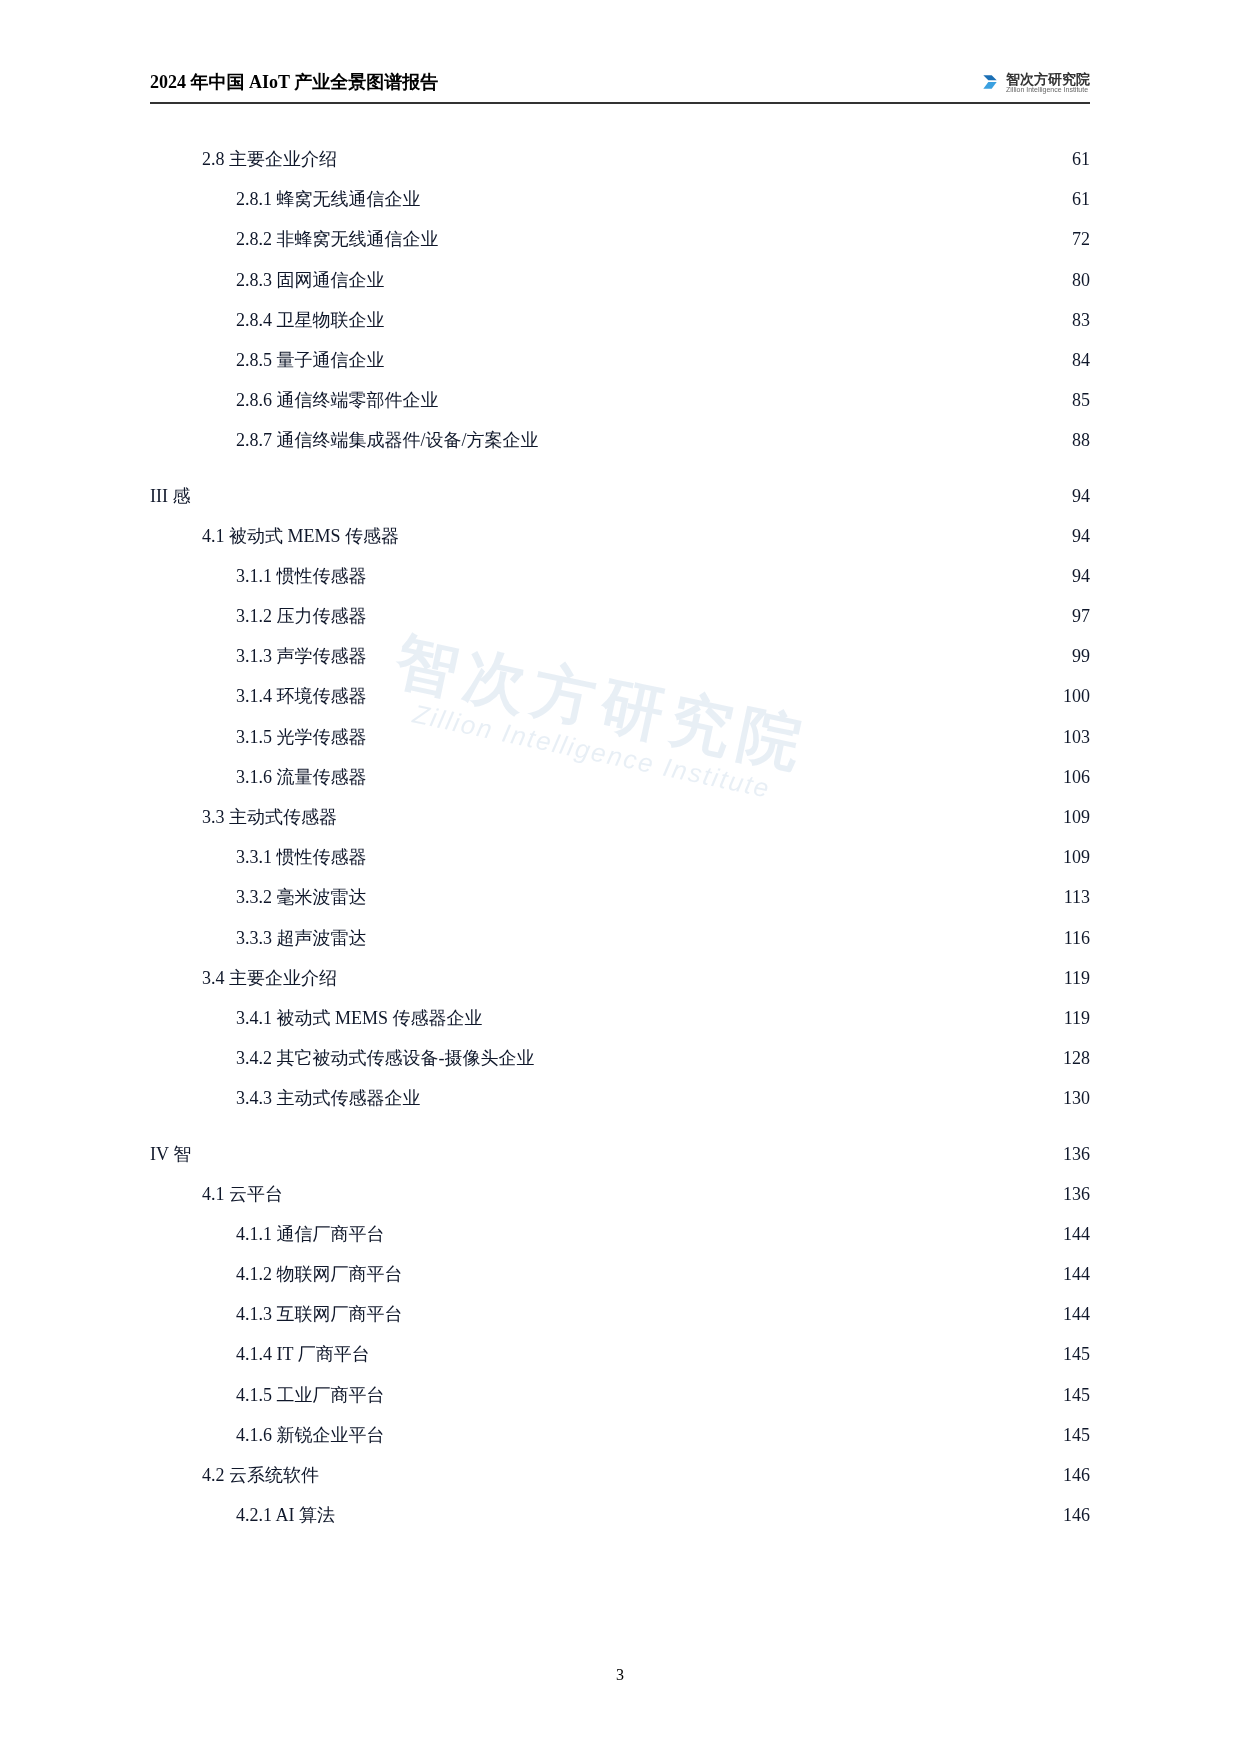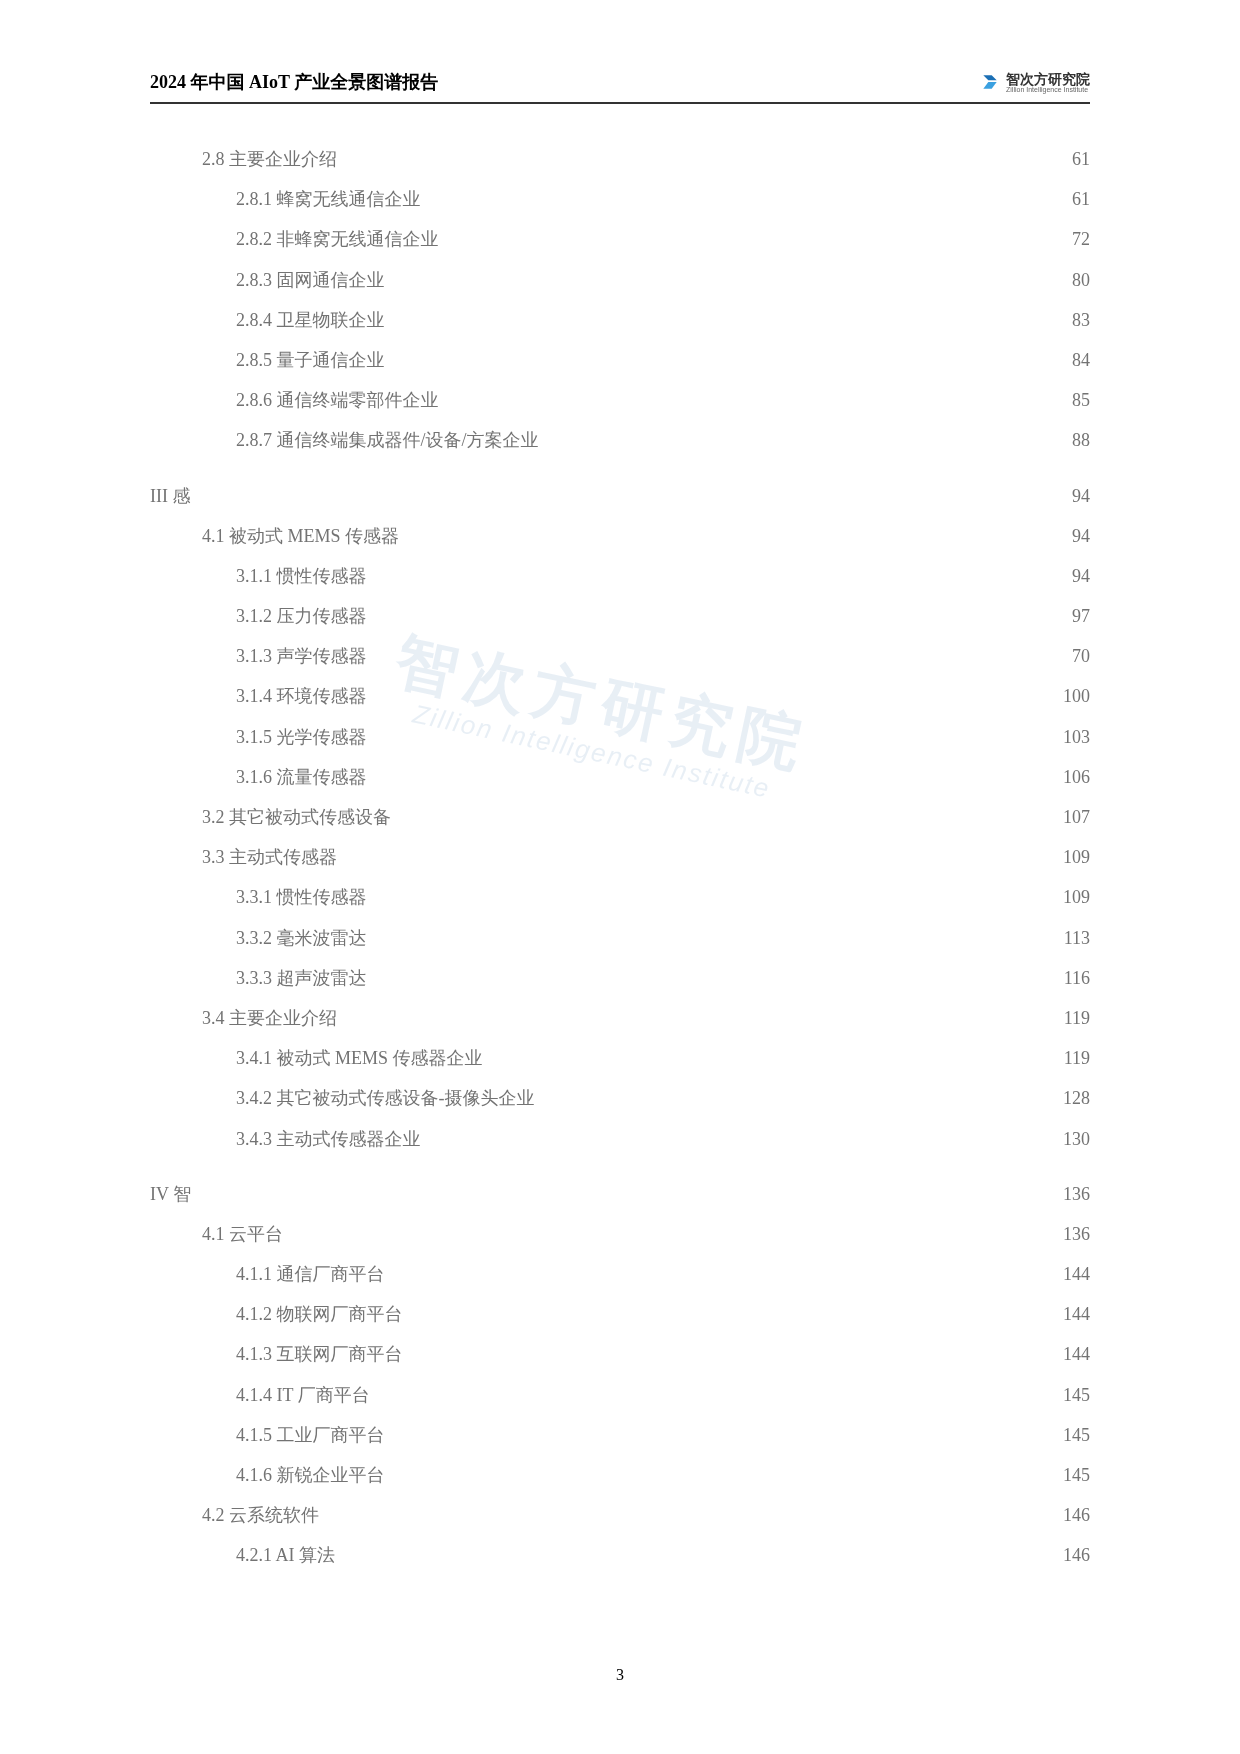--- a/index.html
+++ b/index.html
@@ -51,21 +51,21 @@
       color: #333;
       font-family: "Microsoft YaHei", sans-serif;
     }
     .logo-text-en {
       font-size: 7px;
       color: #666;
       font-family: Arial, sans-serif;
     }
     .toc {
       font-size: 18px;
-      color: #737373;
+      color: #0f172a;
     }
     .toc-row {
       display: flex;
       align-items: baseline;
       margin-bottom: 6px;
       line-height: 1.9;
       white-space: nowrap;
     }
     .toc-row.l0 { padding-left: 0px; margin-top: 21px; }
     .toc-row.l1 { padding-left: 52px; }
@@ -217,41 +217,36 @@
           <span class="toc-page">94</span>
         </div>
         <div class="toc-row l2">
           <span class="toc-title">3.1.2 压力传感器</span>
           <span class="toc-leader"></span>
           <span class="toc-page">97</span>
         </div>
         <div class="toc-row l2">
           <span class="toc-title">3.1.3 声学传感器</span>
           <span class="toc-leader"></span>
-          <span class="toc-page">70</span>
+          <span class="toc-page">99</span>
         </div>
         <div class="toc-row l2">
           <span class="toc-title">3.1.4 环境传感器</span>
           <span class="toc-leader"></span>
           <span class="toc-page">100</span>
         </div>
         <div class="toc-row l2">
           <span class="toc-title">3.1.5 光学传感器</span>
           <span class="toc-leader"></span>
           <span class="toc-page">103</span>
         </div>
         <div class="toc-row l2">
           <span class="toc-title">3.1.6 流量传感器</span>
           <span class="toc-leader"></span>
           <span class="toc-page">106</span>
-        </div>
-        <div class="toc-row l1">
-          <span class="toc-title">3.2 其它被动式传感设备</span>
-          <span class="toc-leader"></span>
-          <span class="toc-page">107</span>
         </div>
         <div class="toc-row l1">
           <span class="toc-title">3.3 主动式传感器</span>
           <span class="toc-leader"></span>
           <span class="toc-page">109</span>
         </div>
         <div class="toc-row l2">
           <span class="toc-title">3.3.1 惯性传感器</span>
           <span class="toc-leader"></span>
           <span class="toc-page">109</span>

